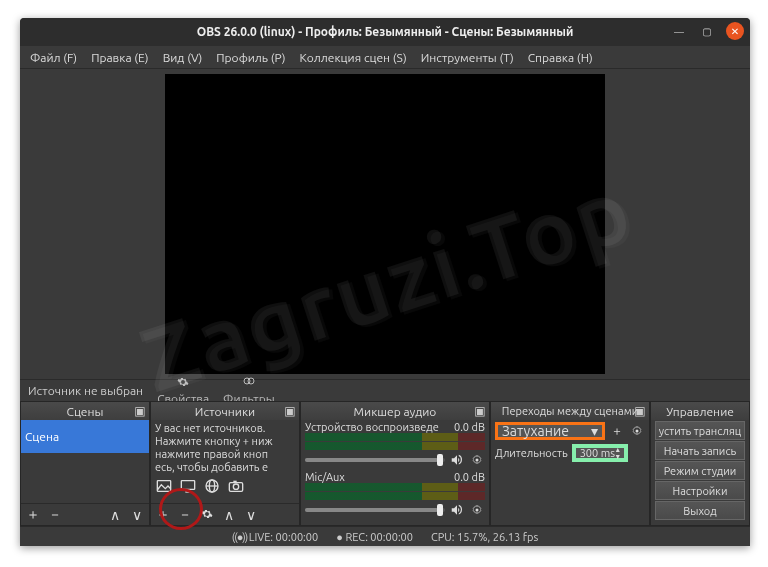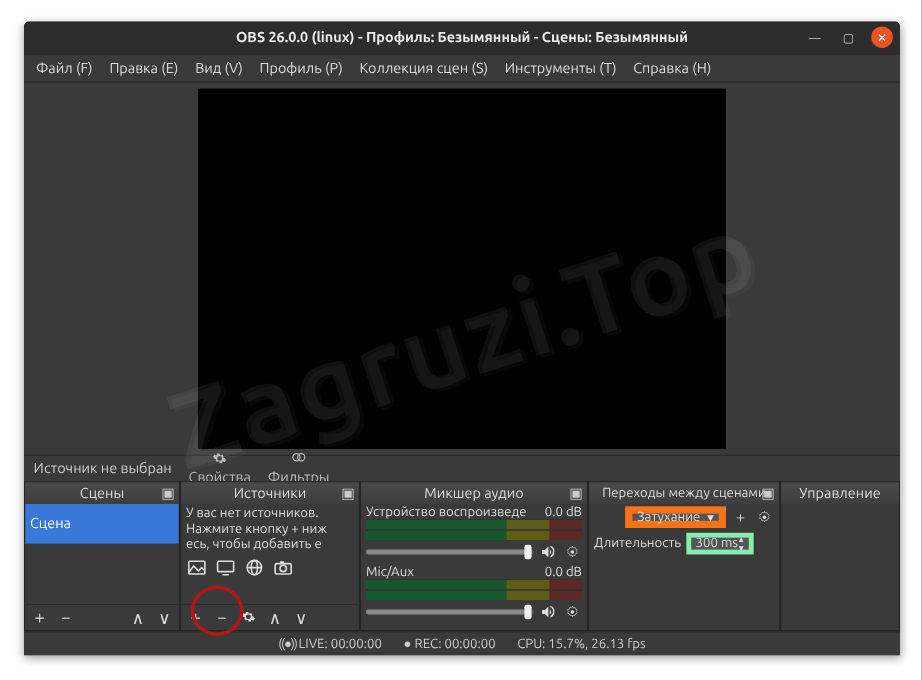--- a/index.html
+++ b/index.html
@@ -39,21 +39,21 @@
   .meter-bar .r { position: absolute; left:85%; top:0; bottom:0; width:15%; background: #c33; opacity:.35; }
   .meter-bar.second { margin-top:1px; }
   .slider-row { display:flex; align-items:center; gap:4px; margin-top:2px; }
   .slider { flex:1; height:4px; background:#555; position:relative; border-radius:2px; }
   .slider .fill { position:absolute; left:0; top:0; bottom:0; width:95%; background:#888; border-radius:2px; }
   .slider .thumb { position:absolute; top:-4px; width:6px; height:12px; background:#eee; border-radius:2px; left:94%; }
   .spk { width:16px; height:14px; }
   .spk svg { fill:#ddd; }
   
   .trans-row { display:flex; align-items:center; gap:4px; padding:2px 4px; }
-  .combo { flex:1; height:18px; background:#555; border:6px solid #f97316; display:flex; align-items:center; justify-content:space-between; padding:0 4px; color:#ddd; font-size:11px;margin-left:26px; }
+  .combo { flex:1; height:18px; background:#555; border:3px solid #f97316; display:flex; align-items:center; justify-content:space-between; padding:0 4px; color:#ddd; font-size:14px; }
   .spin { width:56px; height:18px; background:#555; border:4px solid #86efac; display:flex; align-items:center; padding:0 4px; color:#ddd; font-size:11px; justify-content:space-between; }
   .gearbtn, .plusbtn { width:16px; height:16px; display:flex; align-items:center; justify-content:center; color:#ddd; }
   
   .ctrl-btn { height:19px; margin:1px 4px; background:linear-gradient(#555,#4a4a4a); border:1px solid #666; display:flex; align-items:center; justify-content:center; color:#ddd; font-size:11px; }
   
   .statusbar { height: 20px; background:#3a3a3a; border-top:1px solid #2a2a2a; display:flex; align-items:center; justify-content:center; padding:0 10px; gap:18px; color:#ccc; font-size:11px; }
   .statusbar .live::before { content:"((●)) "; letter-spacing:-1px; }
   .statusbar .rec::before { content:"● "; }
   
   .redcircle { position:absolute; left:139px; bottom:0px; width:44px; height:42px; border:3px solid #b01818; border-radius:50%; pointer-events:none; }
@@ -126,20 +126,21 @@
 
     <div class="dock" style="width:150px">
       <div class="dock-head">
           <span>Источники</span>
           <span class="popicon">▣</span>
         </div>
       <div class="dock-body">
         <div class="sources-text">
           <div>У вас нет источников.</div>
           <div>Нажмите кнопку + ниж</div>
+          <div>нажмите правой кноп</div>
           <div>есь, чтобы добавить е</div>
         </div>
         <div class="sources-icons">
           <svg width="18" height="16" viewBox="0 0 24 24">
               <rect x="2" y="4" width="20" height="16" rx="1" fill="none" stroke="#ddd" stroke-width="2"></rect>
               <polyline points="2,18 8,10 14,16 18,12 22,16" fill="none" stroke="#ddd" stroke-width="2"></polyline>
             </svg>
           <svg width="18" height="16" viewBox="0 0 24 24">
               <rect x="2" y="4" width="20" height="13" rx="1" fill="none" stroke="#ddd" stroke-width="2"></rect>
               <line x1="8" y1="21" x2="16" y2="21" stroke="#ddd" stroke-width="2"></line>
@@ -268,20 +269,27 @@
               <span style="font-size:8px;line-height:7px">▴<br>▾</span>
             </div>
         </div>
       </div>
     </div>
 
     <div class="dock" style="flex:1">
       <div class="dock-head">
           <span>Управление</span>
         </div>
+      <div class="dock-body">
+        <div class="ctrl-btn">устить трансляц</div>
+        <div class="ctrl-btn">Начать запись</div>
+        <div class="ctrl-btn">Режим студии</div>
+        <div class="ctrl-btn">Настройки</div>
+        <div class="ctrl-btn">Выход</div>
+      </div>
     </div>
   </div>
 
   <div class="statusbar">
     <span class="live">LIVE: 00:00:00</span>
     <span class="rec">REC: 00:00:00</span>
     <span>CPU: 15.7%, 26.13 fps</span>
   </div>
 
   <div class="watermark">

